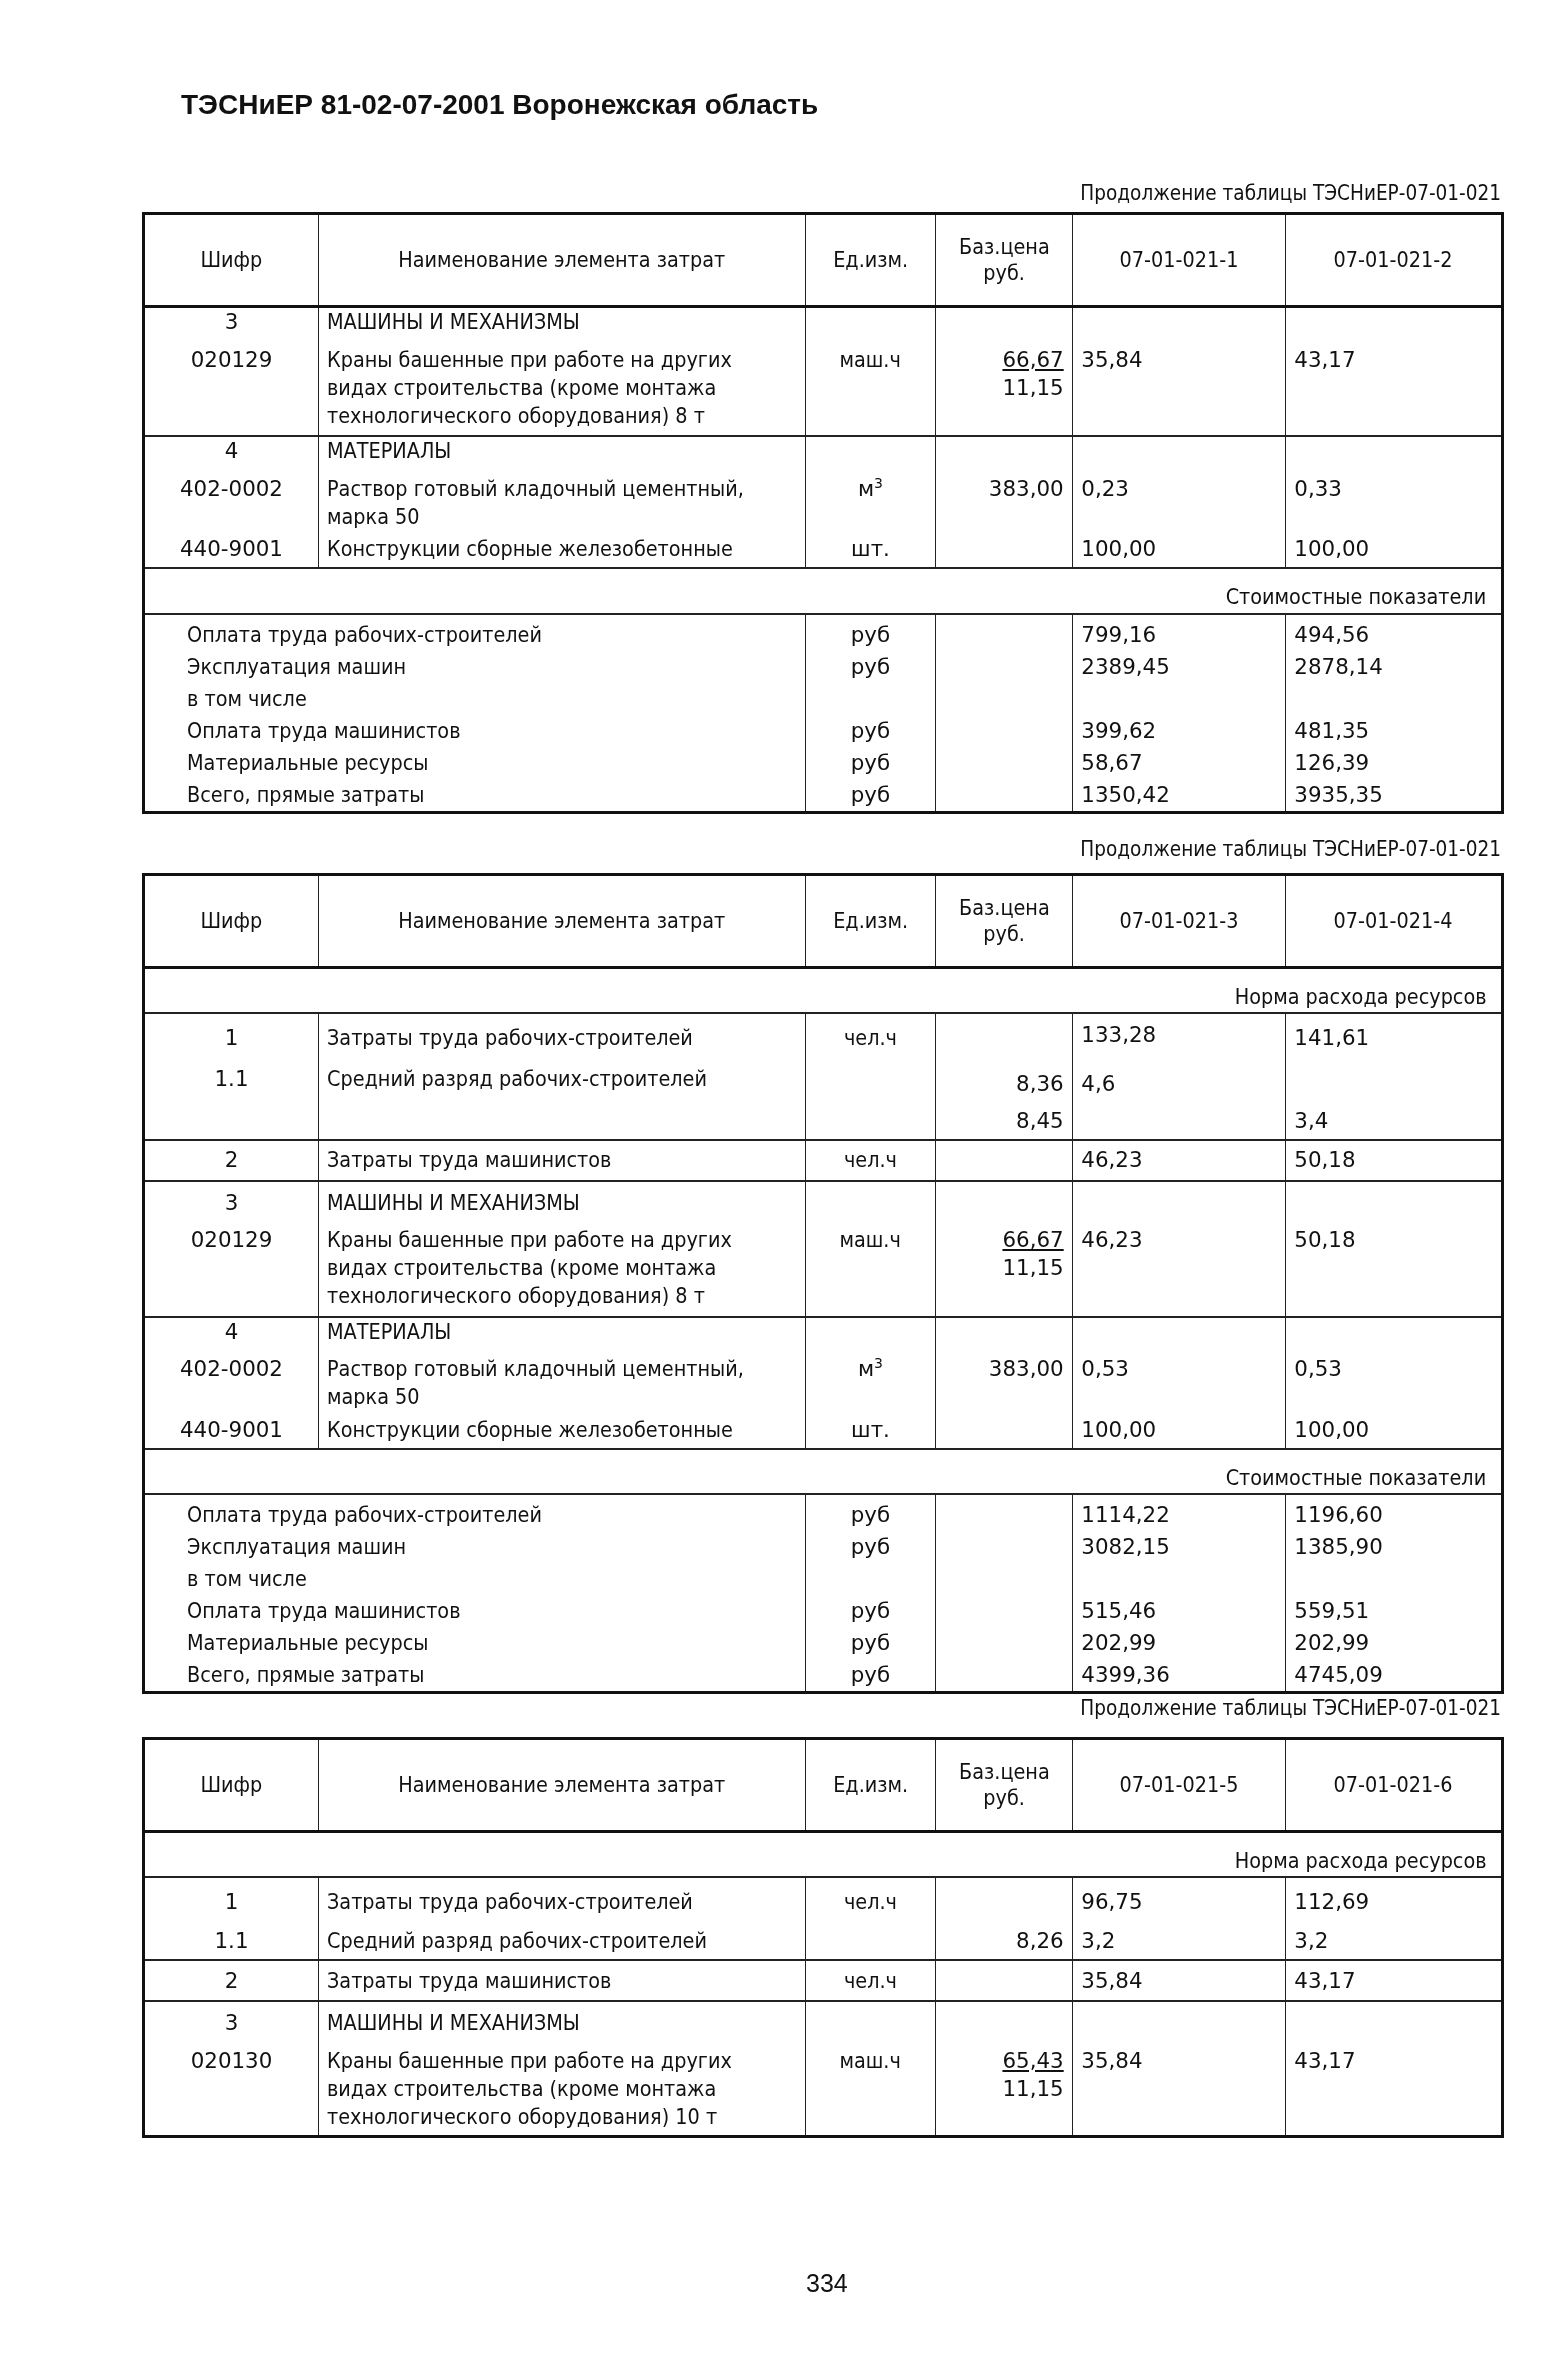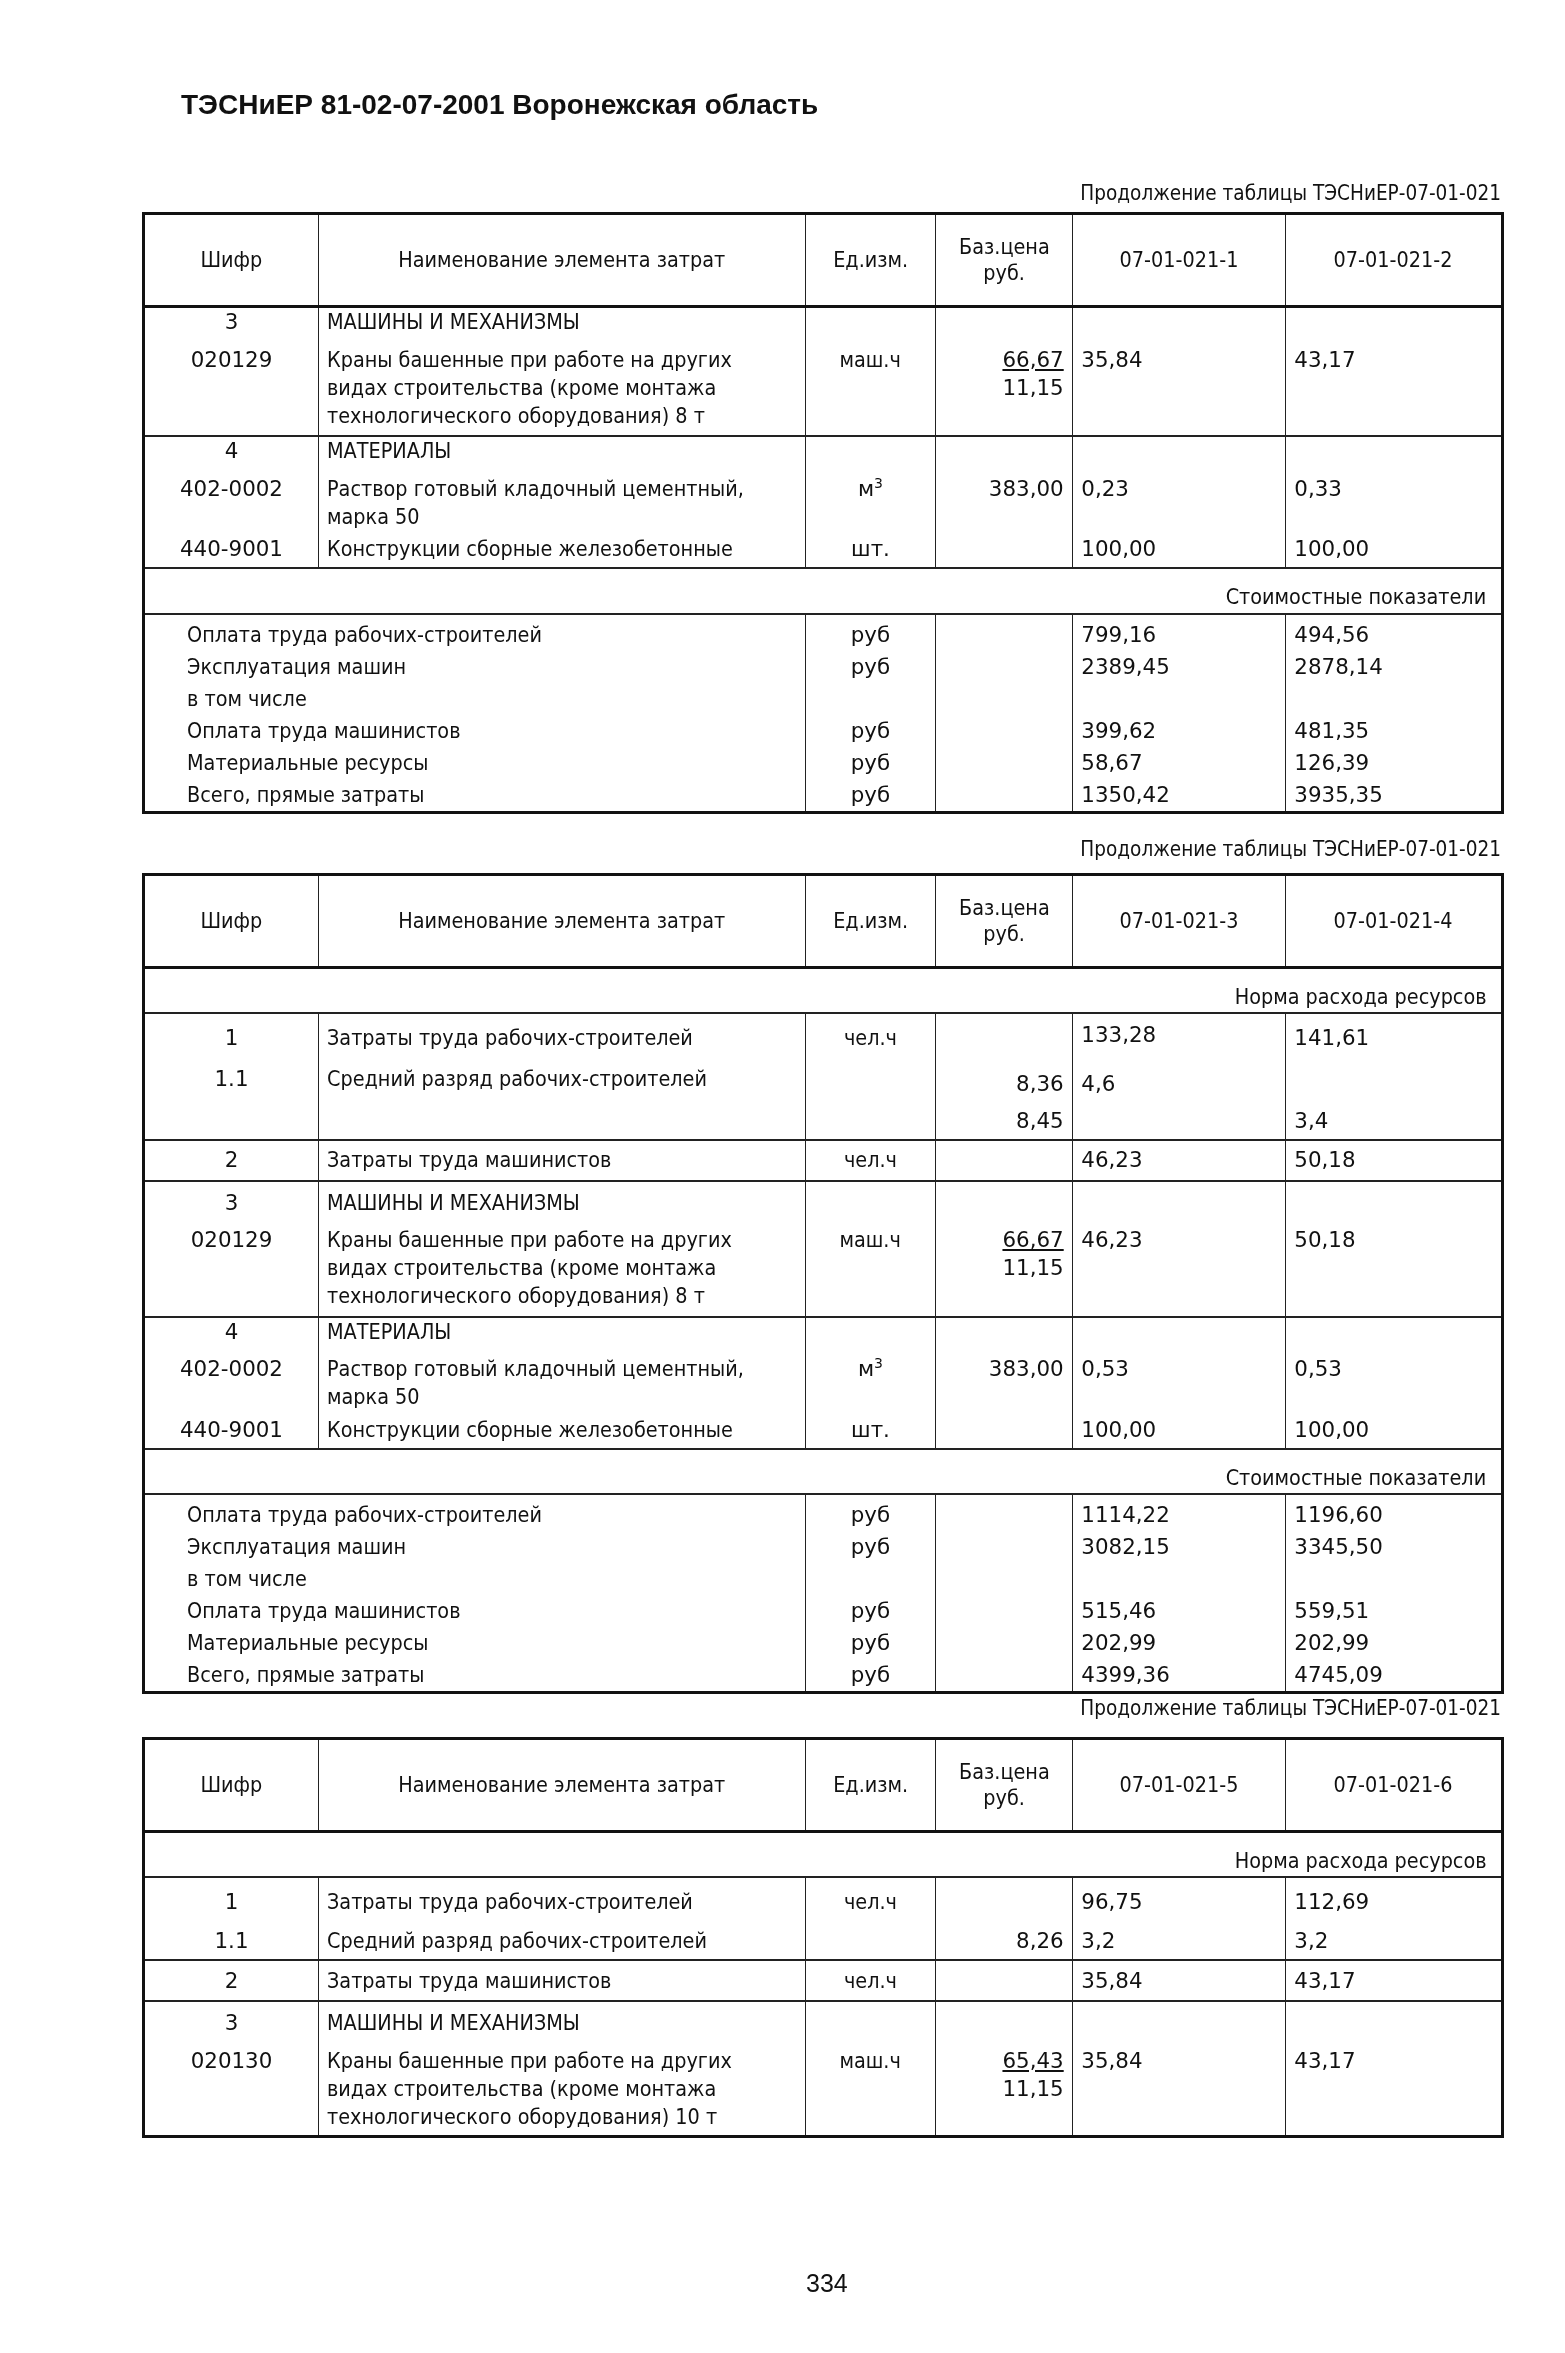--- a/index.html
+++ b/index.html
@@ -287,21 +287,21 @@
       <td class="unit bold">руб</td>
       <td></td>
       <td class="num bold">1114,22</td>
       <td class="num bold">1196,60</td>
     </tr>
     <tr class="cost">
       <td colspan="2" class="label bold"><span class="sq">Эксплуатация машин</span></td>
       <td class="unit bold">руб</td>
       <td></td>
       <td class="num bold">3082,15</td>
-      <td class="num bold">3345,50</td>
+      <td class="num bold">1385,90</td>
     </tr>
     <tr class="cost">
       <td colspan="2" class="label"><span class="sq">в том числе</span></td>
       <td class="unit"></td>
         <td></td>
         <td class="num"></td>
         <td class="num"></td>
     </tr>
     <tr class="cost">
       <td colspan="2" class="label"><span class="sq">Оплата труда машинистов</span></td>

